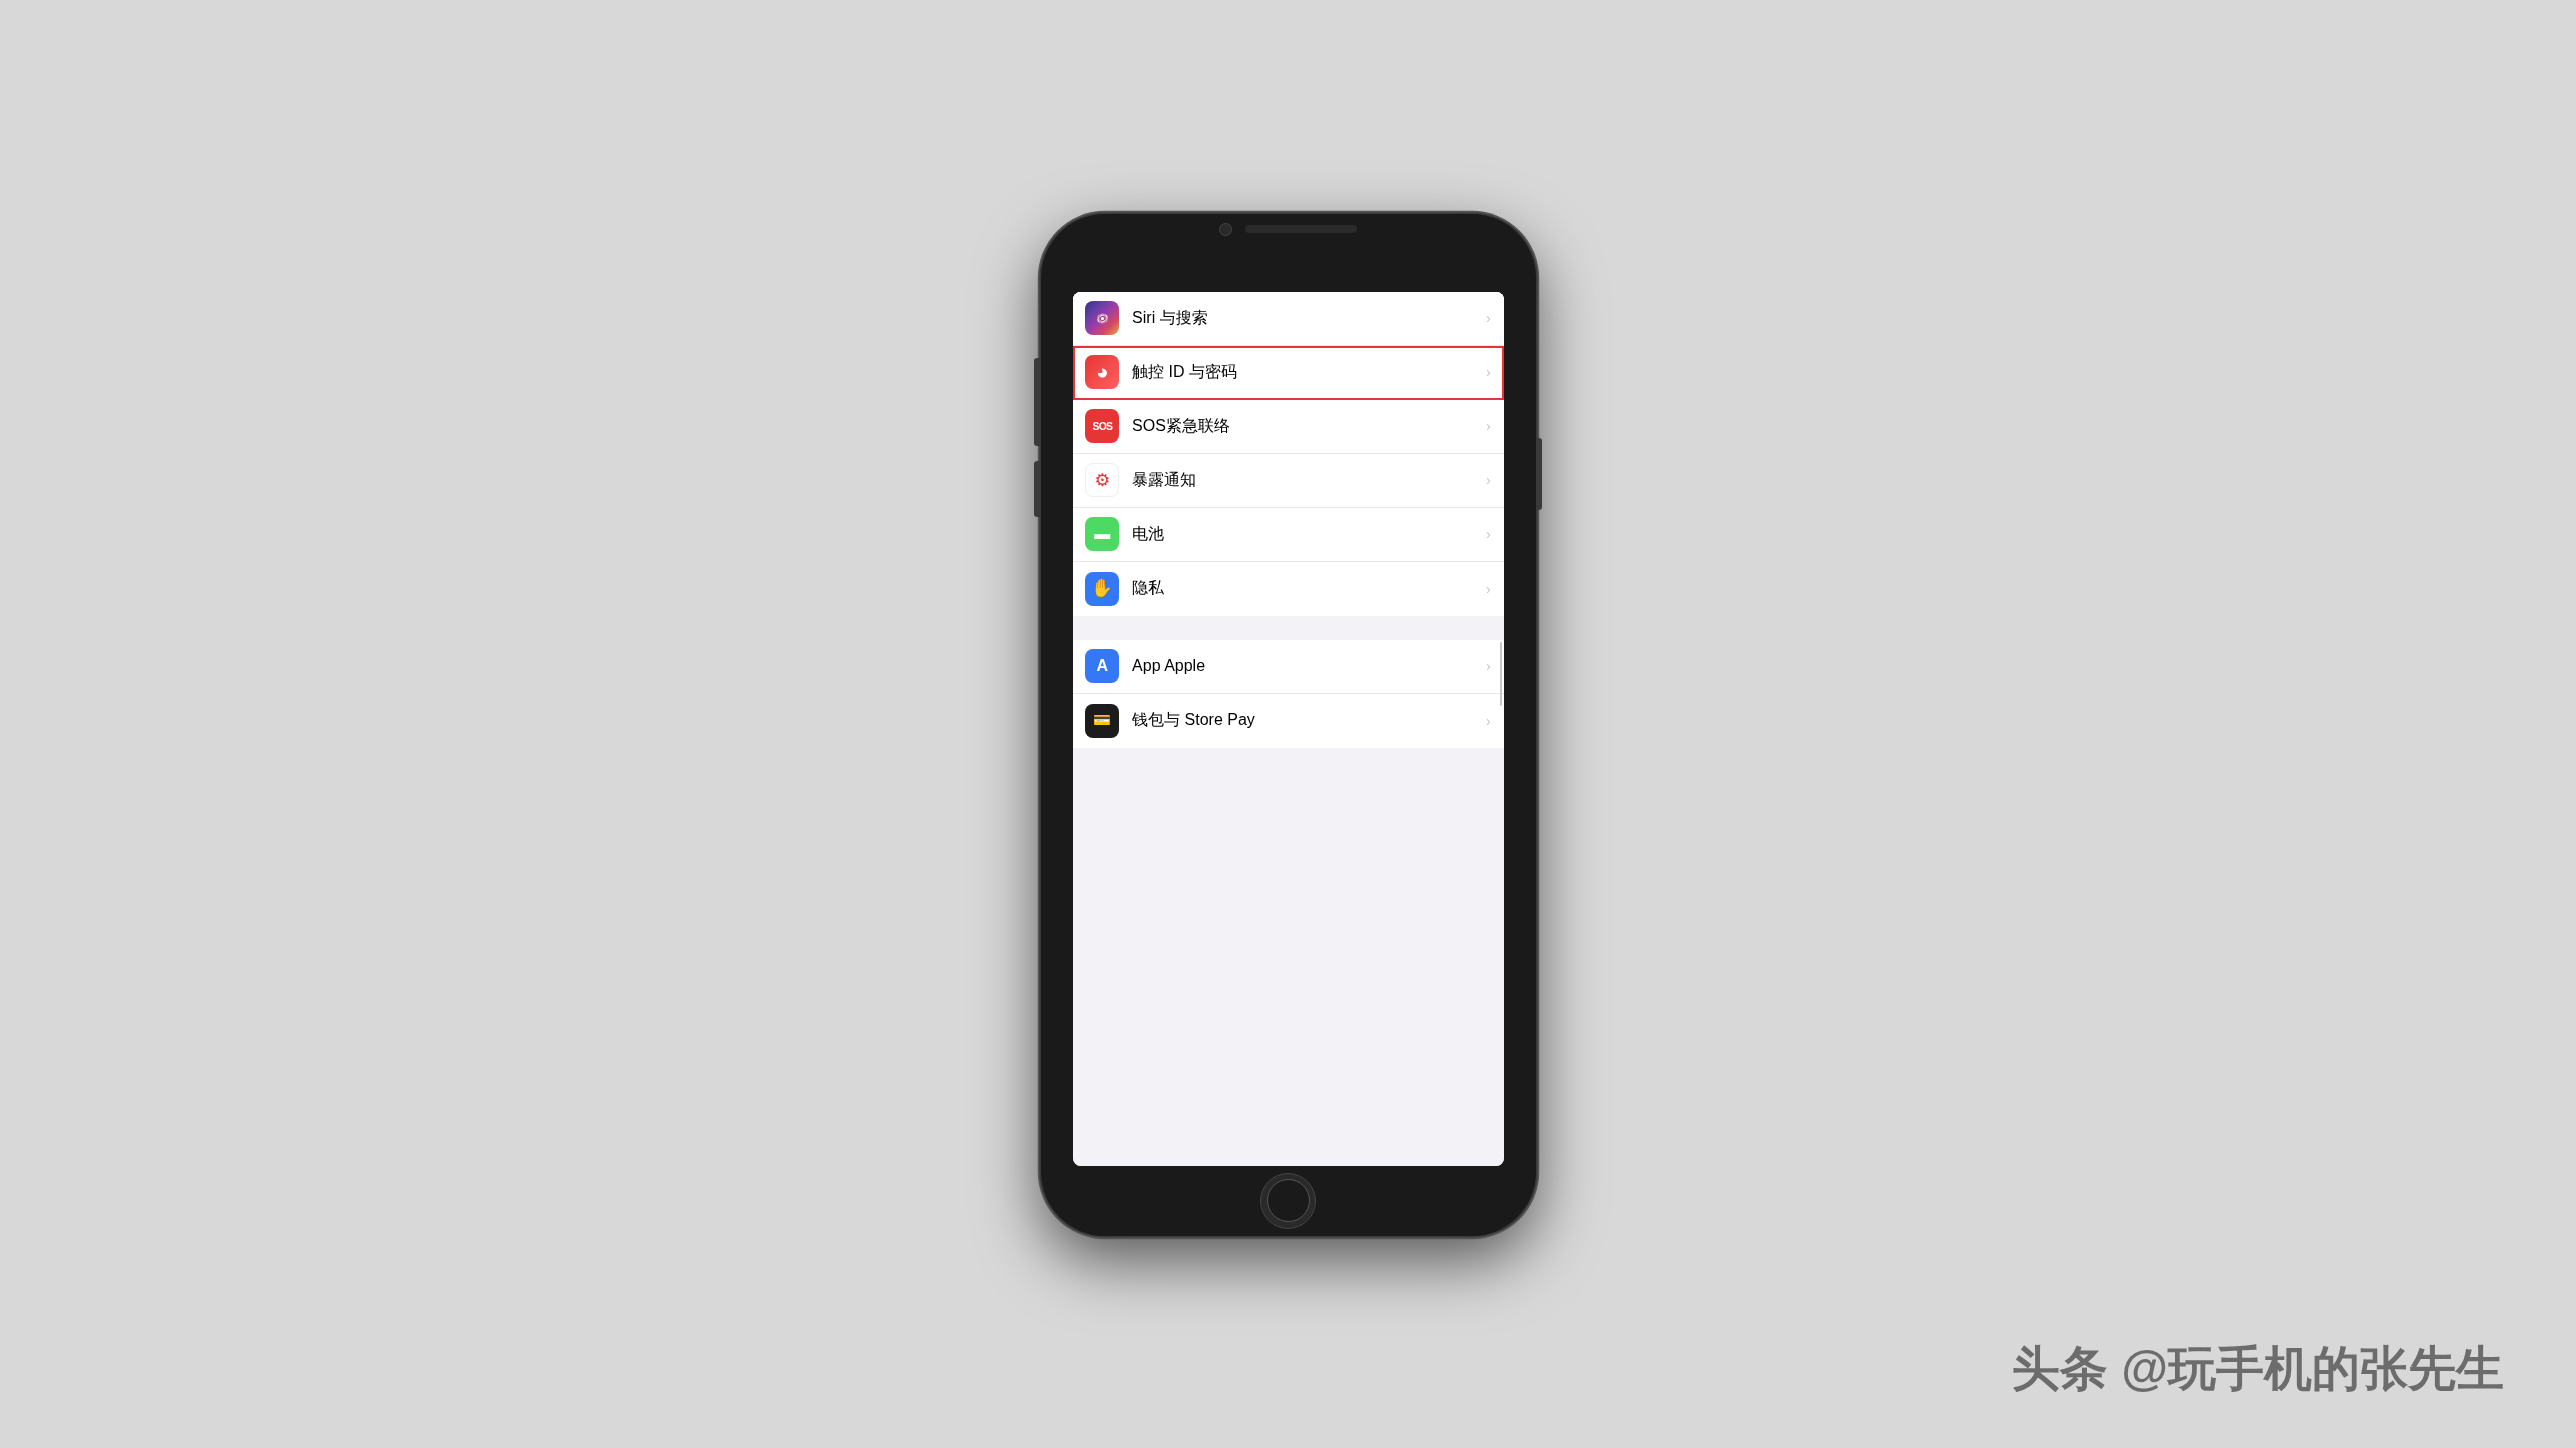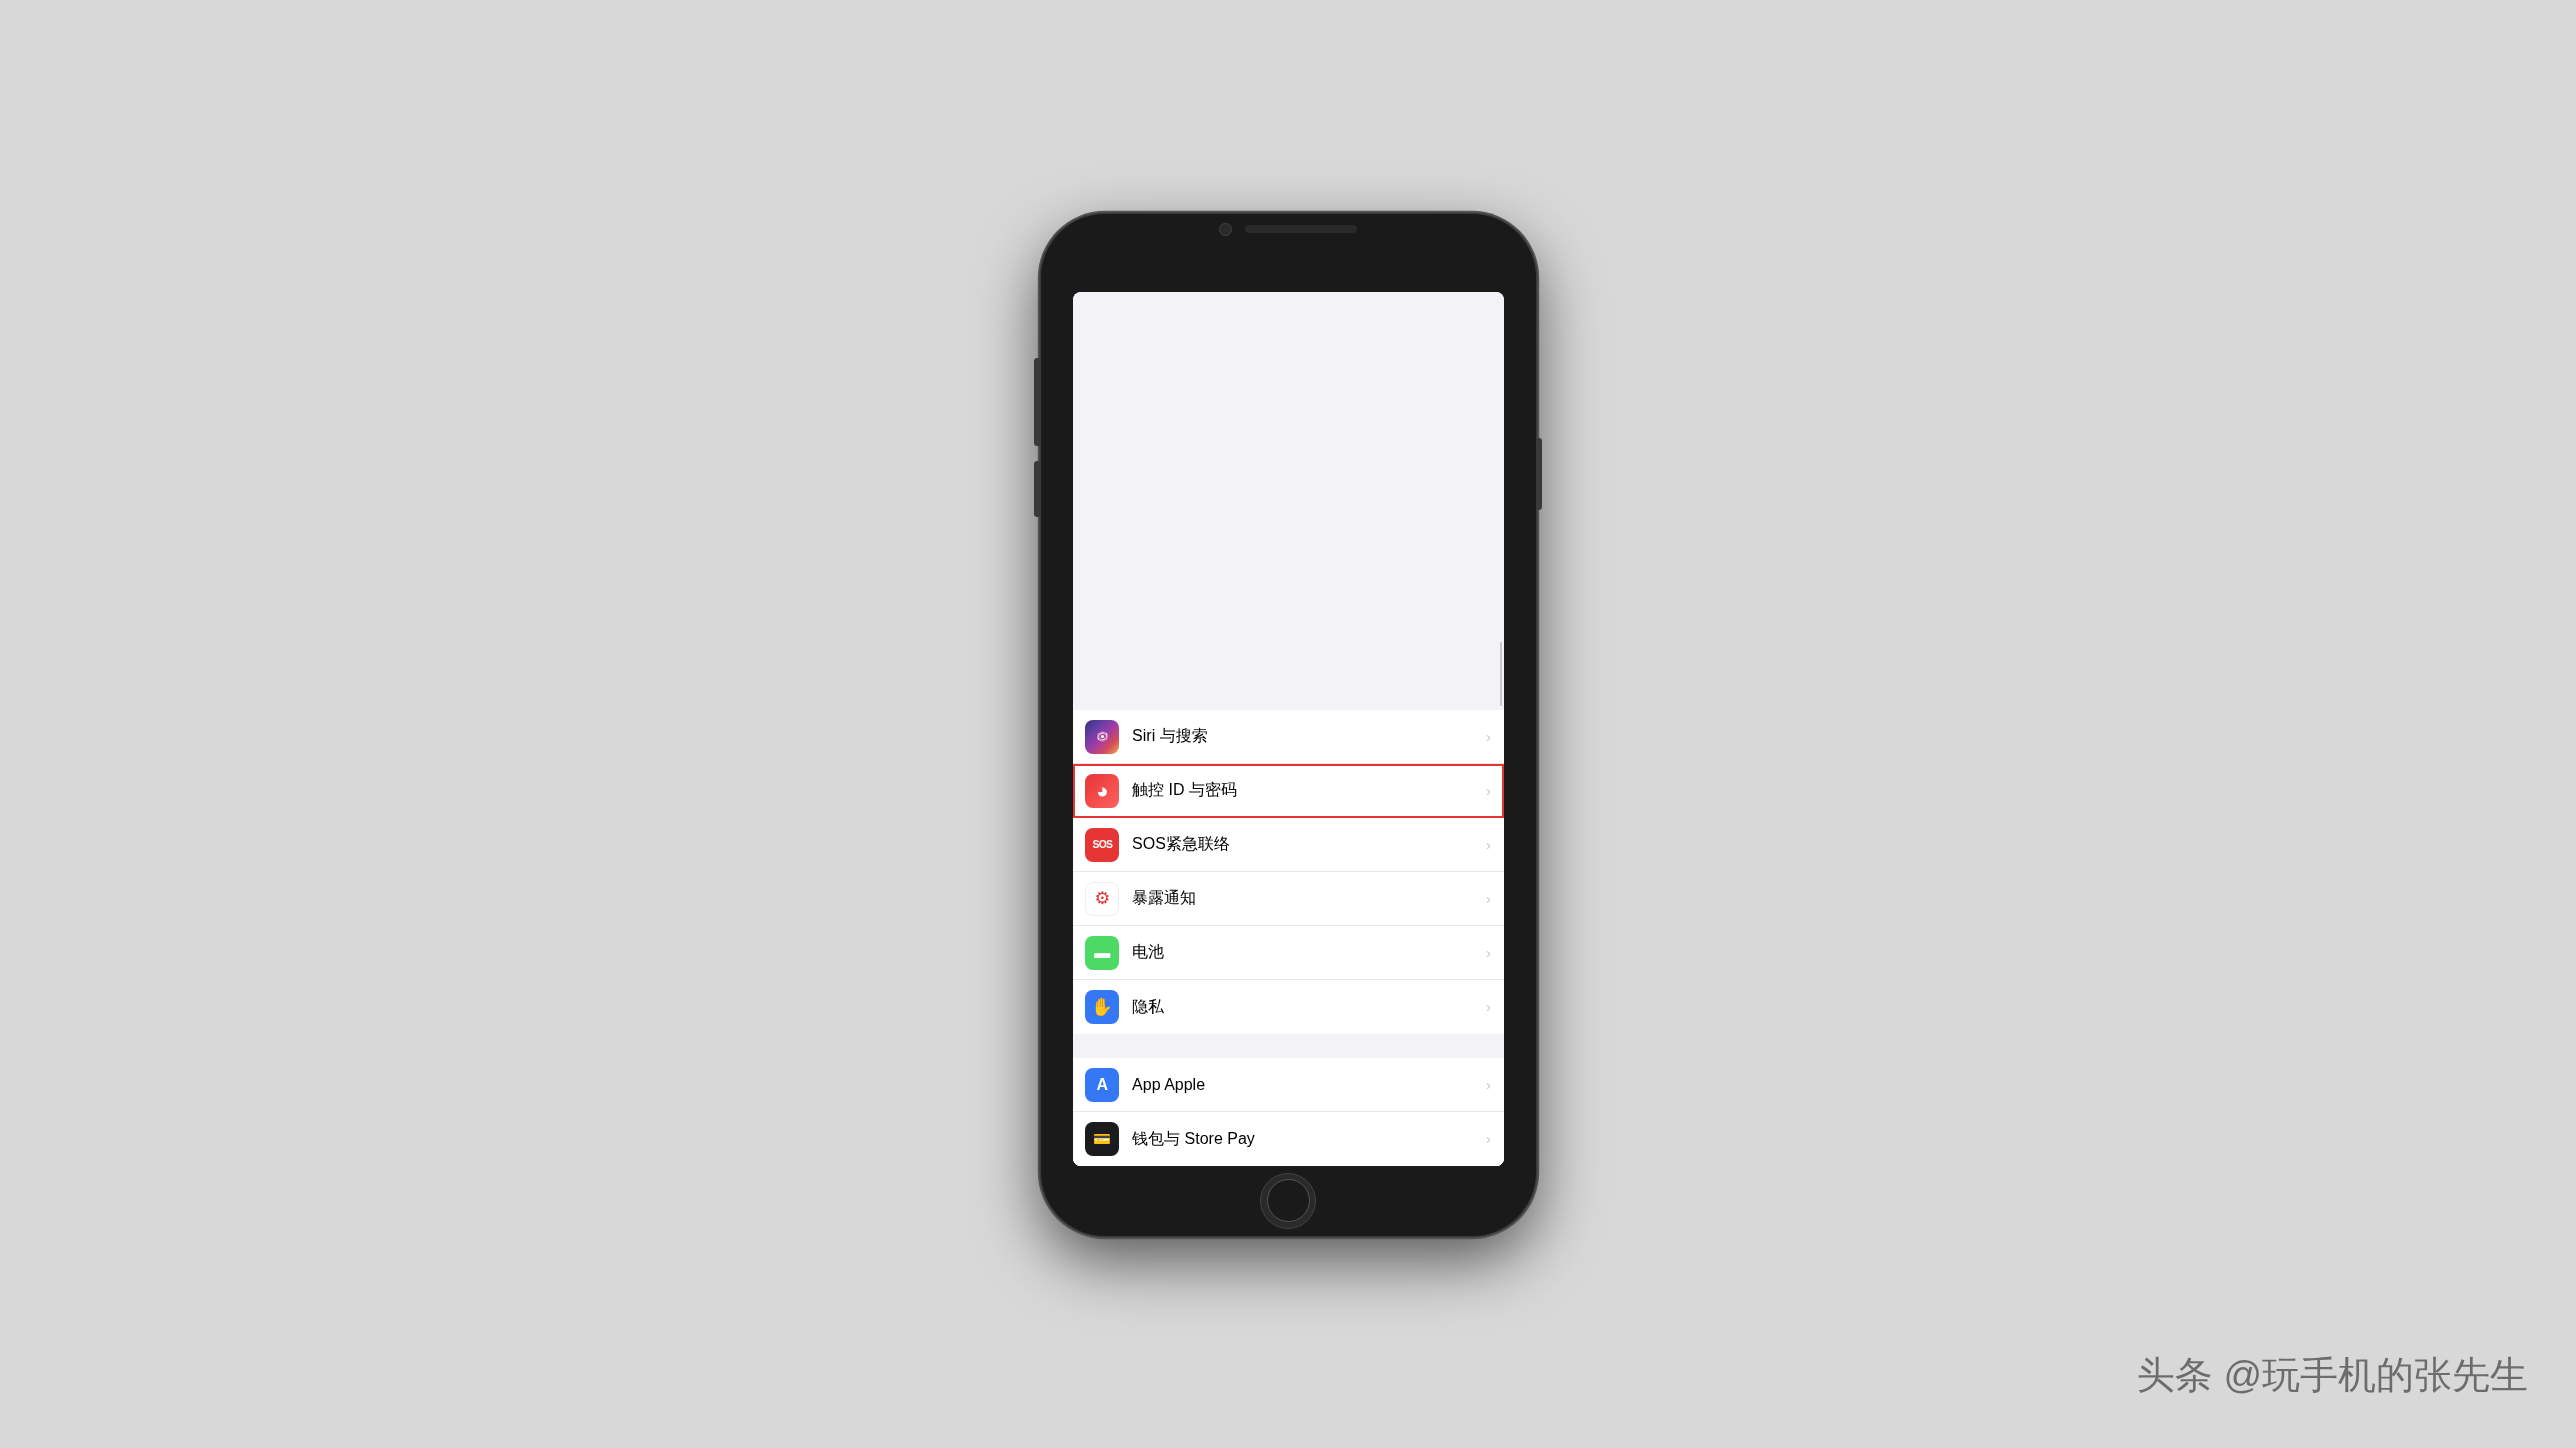--- a/index.html
+++ b/index.html
@@ -11,24 +11,24 @@
       display: flex;
       align-items: center;
       justify-content: center;
       font-family: -apple-system, 'PingFang SC', 'Helvetica Neue', sans-serif;
       position: relative;
     }
 
     .watermark {
       position: absolute;
       bottom: 48px;
-      right: 48px;
-      font-size: 38px;
+      right: 72px;
+      font-size: 48px;
       color: rgba(0,0,0,0.5);
-      font-weight: 400;
+      font-weight: 700;
     }
 
     
     .iphone {
       width: 495px;
       height: 1022px;
       background: #1a1a1a;
       border-radius: 64px;
       position: relative;
       box-shadow:
@@ -385,21 +385,21 @@
 
   <div class="camera-row">
     <div class="camera-dot"></div>
     <div class="speaker-bar"></div>
   </div>
 
   <div class="screen">
 
 
 
-    <div class="settings-content" style="position:relative;justify-content:flex-end;">
+    <div class="settings-content" style="position:relative;">
 
       <div class="settings-group">
 
         <div class="settings-row">
           <div class="row-icon icon-siri">
             <svg width="21" height="21" viewBox="0 0 26 26">
               <ellipse cx="13" cy="13" rx="6" ry="4" fill="none" stroke="white" stroke-width="1.5" transform="rotate(-30 13 13)"></ellipse>
               <ellipse cx="13" cy="13" rx="6" ry="4" fill="none" stroke="rgba(255,200,100,0.8)" stroke-width="1.5" transform="rotate(30 13 13)"></ellipse>
               <ellipse cx="13" cy="13" rx="6" ry="4" fill="none" stroke="rgba(200,100,255,0.8)" stroke-width="1.5" transform="rotate(90 13 13)"></ellipse>
               <circle cx="13" cy="13" r="2" fill="white"></circle>

